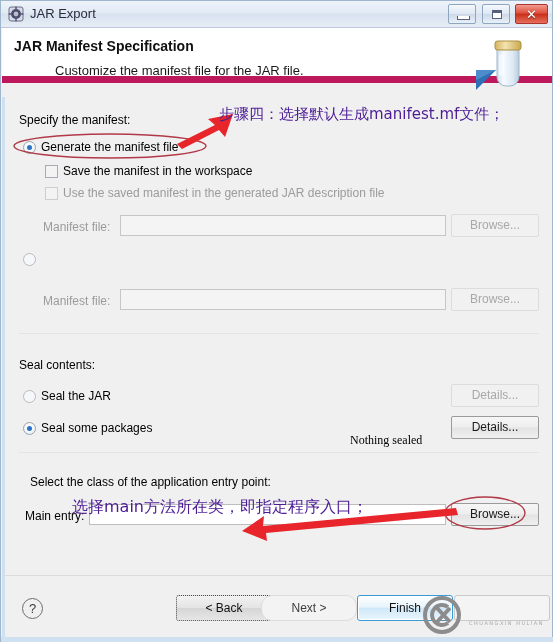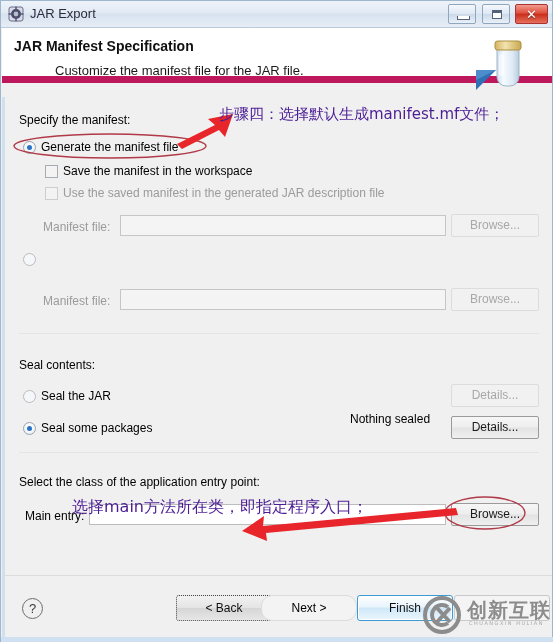--- a/index.html
+++ b/index.html
@@ -131,21 +131,21 @@
     position:absolute;top:19px;height:26px;width:96px;box-sizing:border-box;
     border:1px solid #b0b0b0;border-radius:3px;
     background:linear-gradient(to bottom,#fbfbfb 0%,#f0f0f0 48%,#e2e2e2 52%,#ededed 100%);
     font-size:12px;color:#111;text-align:center;line-height:24px;
   }
   .fbtn.focus{
     background:linear-gradient(to bottom,#f2f2f2 0%,#e4e4e4 48%,#d6d6d6 52%,#e6e6e6 100%);
     border:1px dotted #4a4a4a;
     margin-left:12px;
   }
-  .fbtn.disabled{color:#000000;border-color:#dcdcdc;background:#f3f3f3;border-radius:11px;}
+  .fbtn.disabled{color:#404040;border-color:#dcdcdc;background:#f3f3f3;border-radius:11px;}
   .fbtn.primary{
     border:1px solid #3c9ad4;border-radius:3px;
     background:linear-gradient(to bottom,#ffffff 0%,#e8f4fc 45%,#cfe8f8 52%,#eaf6fd 100%);
     box-shadow:inset 0 0 0 1px #ffffff;
   }
   .fbtn.ghost{border:1px solid #c9c9c9;background:#f4f4f4;color:#f4f4f4;}
 
   
   .anno{position:absolute;color:#4c1d95;white-space:nowrap;
         font-family:"DejaVu Sans","Liberation Sans",sans-serif;}
@@ -248,26 +248,26 @@
     <div class="sep" style="left:14px;top:236px;width:520px;"></div>
 
     <div class="lbl" style="left:14px;top:261px;">Seal contents:</div>
 
     <span class="radio off" style="left:18px;top:293px;"></span>
     <div class="lbl" style="left:36px;top:292px;">Seal the JAR</div>
     <span class="btn dim" style="left:446px;top:287px;width:88px;">Details...</span>
 
     <span class="radio on" style="left:18px;top:325px;"></span>
     <div class="lbl" style="left:36px;top:324px;">Seal some packages</div>
-    <div class="lbl" style="left:345px;top:315px;">Nothing sealed</div>
+    <div class="lbl" style="left:345px;top:336px;font-family:Liberation Serif, serif;">Nothing sealed</div>
     <span class="btn" style="left:446px;top:319px;width:88px;border-color:#9a9a9a;">Details...</span>
 
     <div class="sep" style="left:14px;top:355px;width:520px;"></div>
 
-    <div class="lbl" style="left:14px;top:378px;text-align:center;">Select the class of the application entry point:</div>
+    <div class="lbl" style="left:25px;top:378px;text-align:center;">Select the class of the application entry point:</div>
 
     <div class="lbl" style="left:20px;top:412px;">Main entry:</div>
     <span class="tfield" style="left:84px;top:407px;width:357px;background:#ffffff;border-color:#bdbdbd;"></span>
     <span class="btn" style="left:446px;top:406px;width:88px;border-color:#9a9a9a;">Browse...</span>
   </div>
 
   <div class="footer">
     <span class="help-icon">?</span>
     <span class="fbtn focus" style="left:159px;">&lt; Back</span>
     <span class="fbtn disabled" style="left:256px;">Next &gt;</span>
@@ -293,18 +293,17 @@
   <div class="anno" style="left:218px;top:104px;font-size:15px;">步骤四：选择默认生成manifest.mf文件；</div>
 
   <div class="anno" style="left:71px;top:496px;font-size:16px;">选择main方法所在类，即指定程序入口；</div>
 
   <div class="watermark">
     <svg width="42" height="42" viewBox="0 0 42 42" style="position:absolute;left:0;top:1px;">
       <circle cx="21" cy="21" r="17" fill="none" stroke="#8c8c8c" stroke-width="4"></circle>
       <path d="M27 13 A10 10 0 1 0 27 29" fill="none" stroke="#8c8c8c" stroke-width="4"></path>
       <path d="M16 14 L29 28 M29 14 L16 28" stroke="#8c8c8c" stroke-width="4" fill="none"></path>
     </svg>
-    <div class="wm-text">创新互联</div>
     <div class="wm-sub">CHUANGXIN HULIAN</div>
   </div>
 
   <div class="bottom-strip"></div>
 </div>
 
 </body></html>

